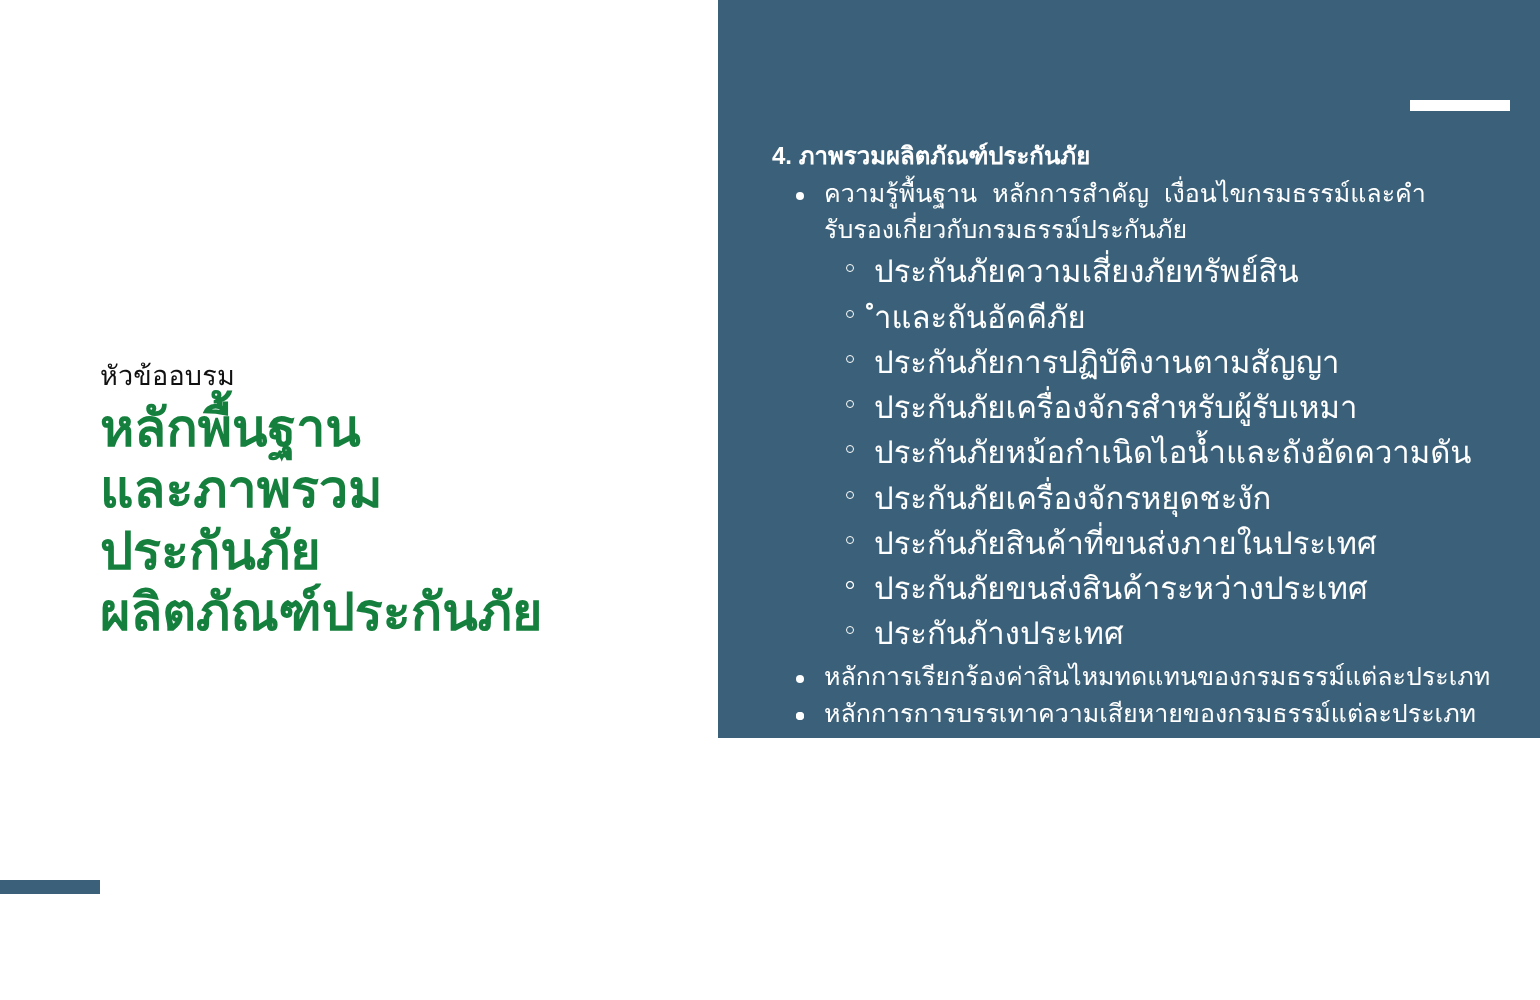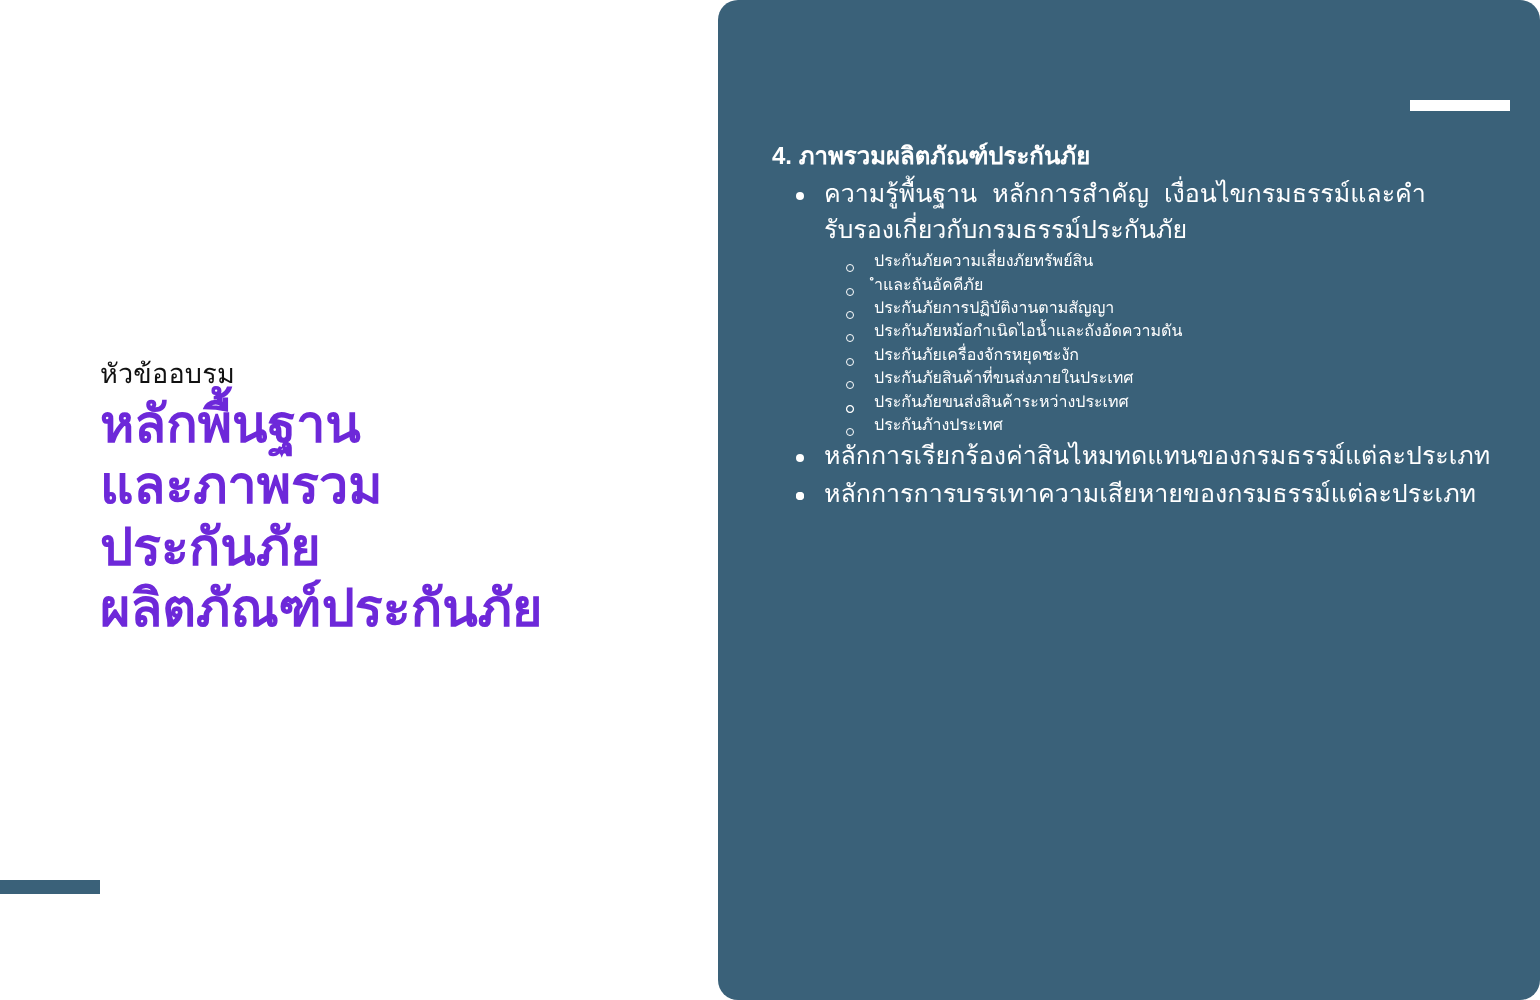--- a/index.html
+++ b/index.html
@@ -22,21 +22,20 @@
   }
 
   
   .left-panel {
     position: absolute;
     left: 0;
     top: 0;
     width: 718px;
     height: 856px;
     background: #ffffff;
-    font-family: Liberation Mono, monospace;
   }
 
   .eyebrow {
     position: absolute;
     left: 100px;
     top: 360px;
     font-size: 27px;
     line-height: 1.2;
     color: #111111;
     letter-spacing: 0.2px;
@@ -44,21 +43,21 @@
   }
 
   .main-title {
     position: absolute;
     left: 100px;
     top: 398px;
     width: 600px;
     font-size: 52px;
     font-weight: bold;
     line-height: 1.18;
-    color: #6d28d9;
+    color: #15803d;
     letter-spacing: 0px;
   }
   .main-title .line {
     display: block;
     white-space: nowrap;
   }
 
   .accent-bar-bottom-left {
     position: absolute;
     left: 0px;
@@ -67,25 +66,24 @@
     height: 14px;
     background: #3a6179;
   }
 
   
   .right-panel {
     position: absolute;
     left: 718px;
     top: 0;
     width: 822px;
-    height: 1000px;
+    height: 738px;
     background: #3a6179;
     color: #ffffff;
     box-sizing: border-box;
-    border-radius: 20px;
   }
 
   .accent-bar-top-right {
     position: absolute;
     right: 30px;
     top: 100px;
     width: 100px;
     height: 11px;
     background: #ffffff;
   }
@@ -130,21 +128,21 @@
   }
 
   ul.level2 {
     list-style: none;
     margin: 2px 0 2px 0;
     padding: 0;
   }
   ul.level2 > li {
     position: relative;
     padding-left: 50px;
-    font-size: 16px;
+    font-size: 31px;
     line-height: 1.46;
     color: #ffffff;
   }
   ul.level2 > li > .bullet-ring {
     position: absolute;
     left: 22px;
     top: 13px;
     width: 8px;
     height: 8px;
     border: 1.6px solid #ffffff;
@@ -192,20 +190,24 @@
             <li>
               <span class="bullet-ring"></span>
               <span class="li-text">ำและถันอัคคีภัย</span>
             </li>
             <li>
               <span class="bullet-ring"></span>
               <span class="li-text">ประกันภัยการปฏิบัติงานตามสัญญา</span>
             </li>
             <li>
               <span class="bullet-ring"></span>
+              <span class="li-text">ประกันภัยเครื่องจักรสำหรับผู้รับเหมา</span>
+            </li>
+            <li>
+              <span class="bullet-ring"></span>
               <span class="li-text">ประกันภัยหม้อกำเนิดไอน้ำและถังอัดความดัน</span>
             </li>
             <li>
               <span class="bullet-ring"></span>
               <span class="li-text">ประกันภัยเครื่องจักรหยุดชะงัก</span>
             </li>
             <li>
               <span class="bullet-ring"></span>
               <span class="li-text">ประกันภัยสินค้าที่ขนส่งภายในประเทศ</span>
             </li>

